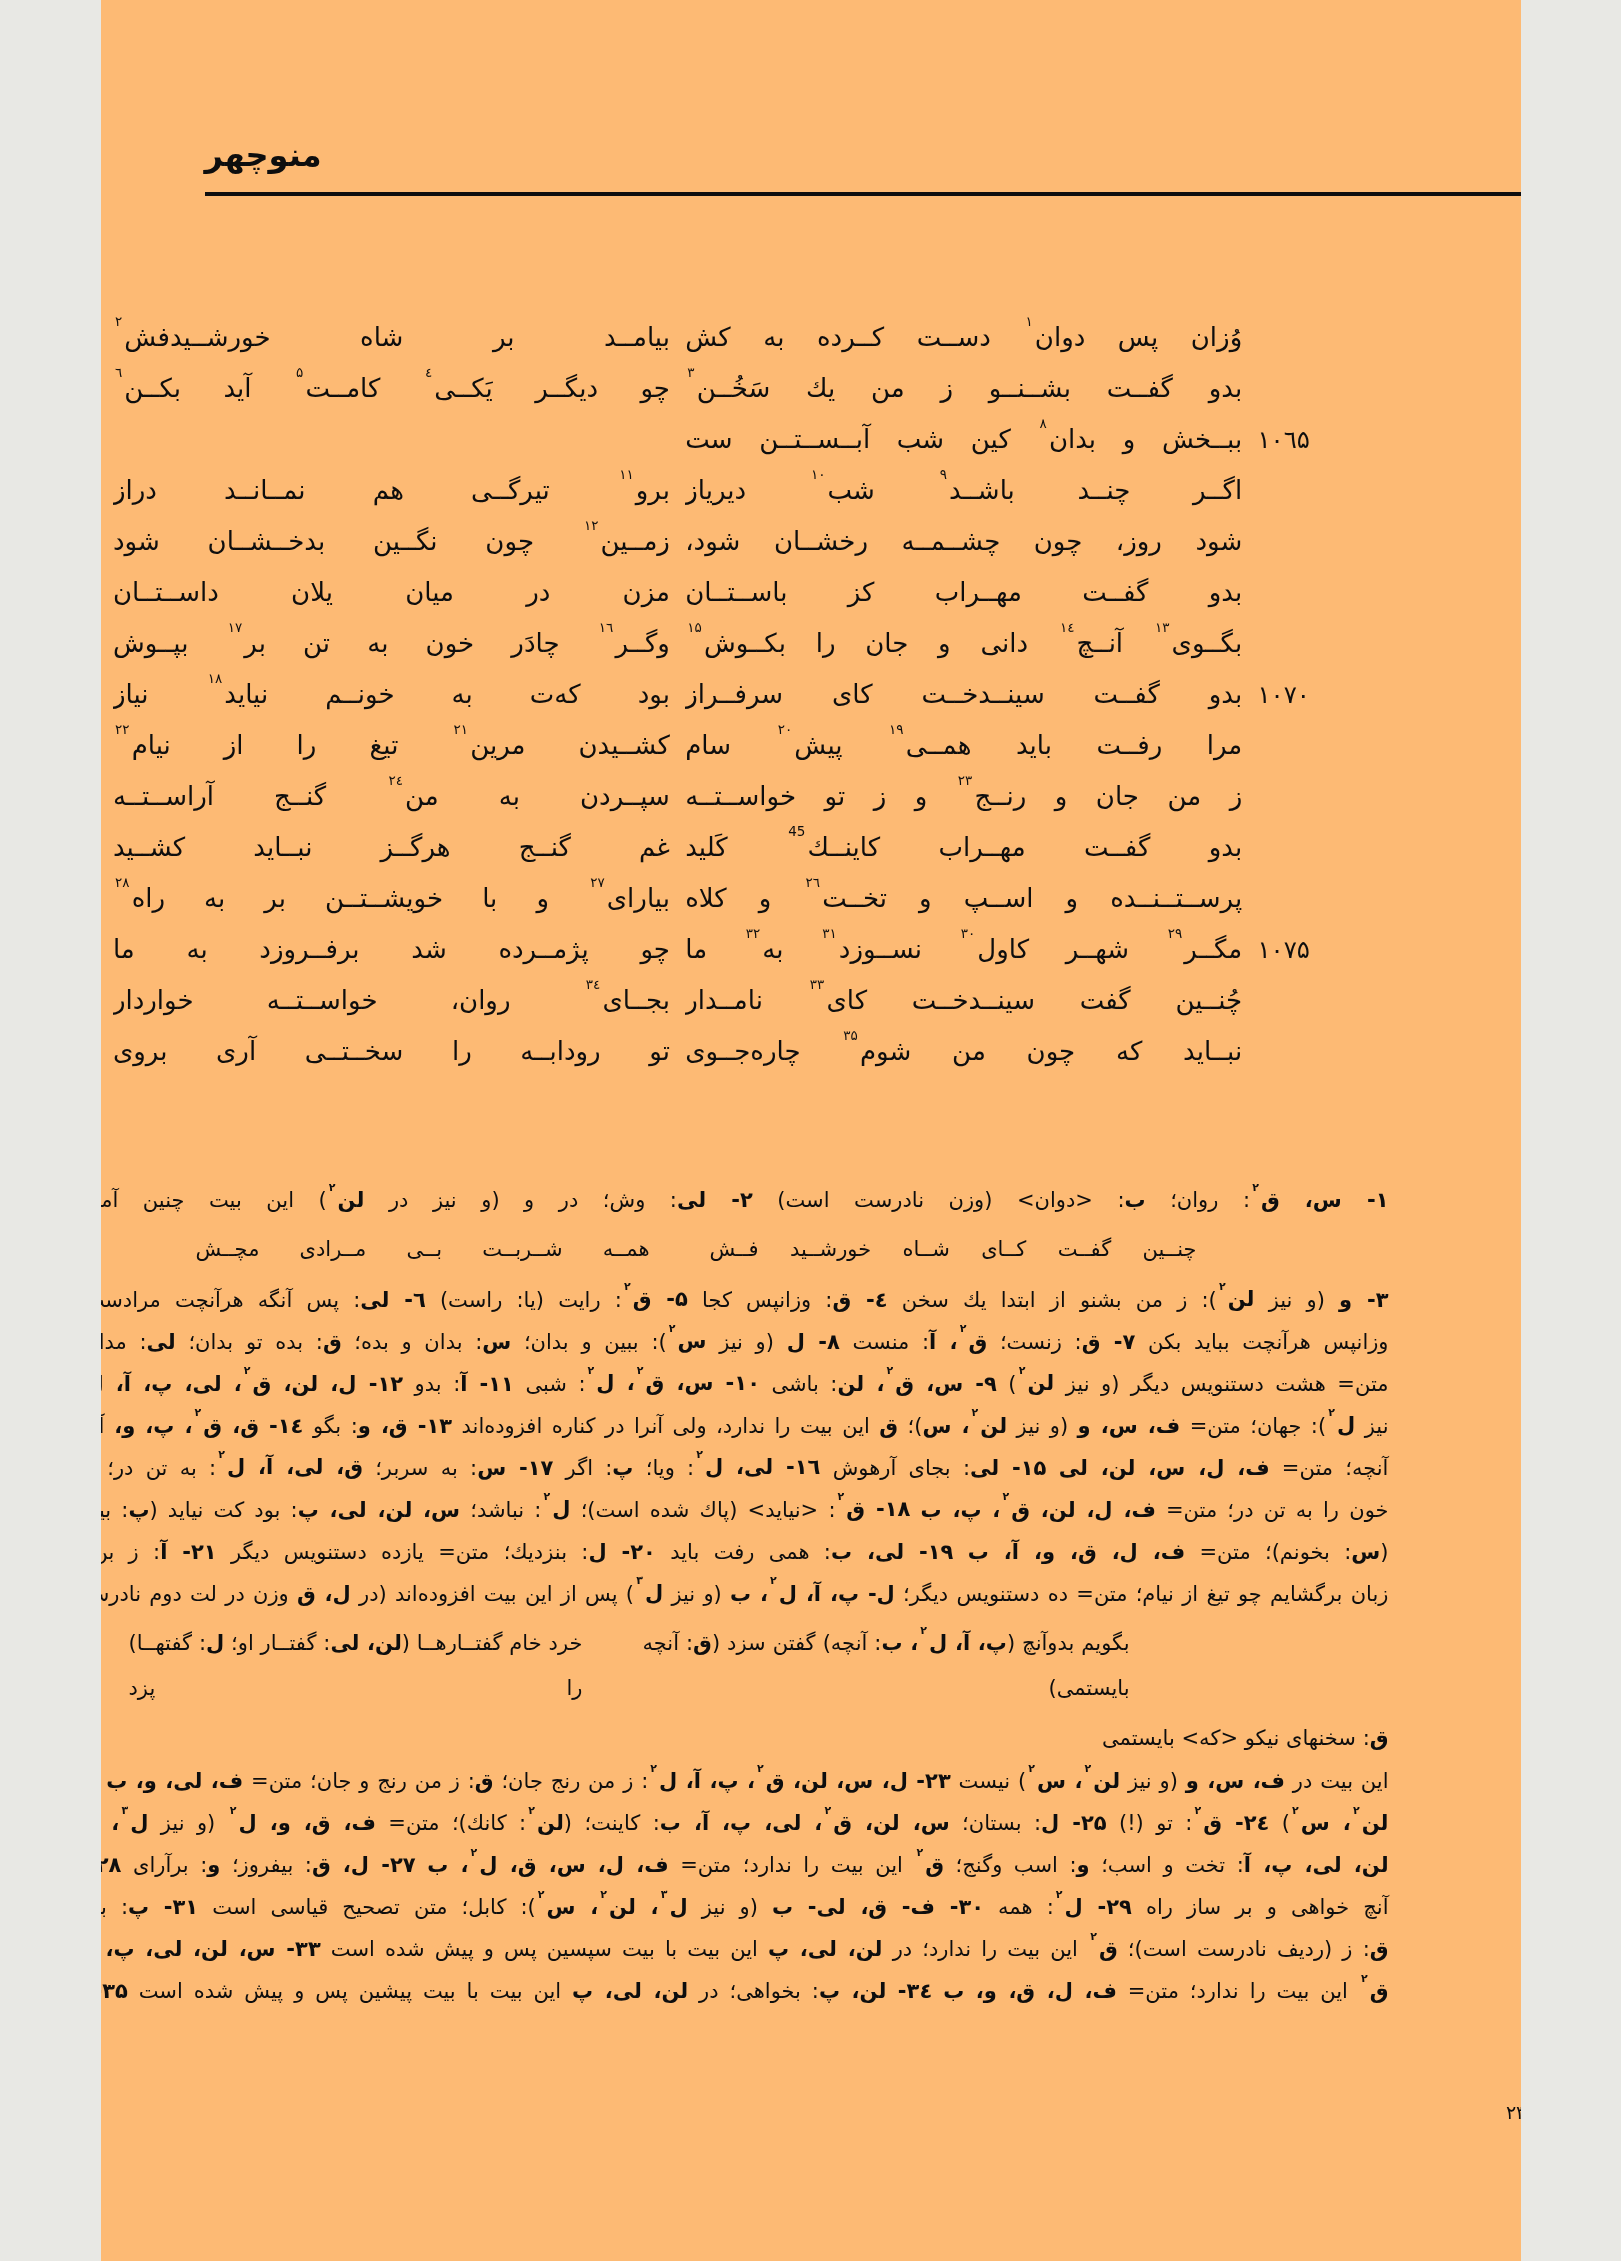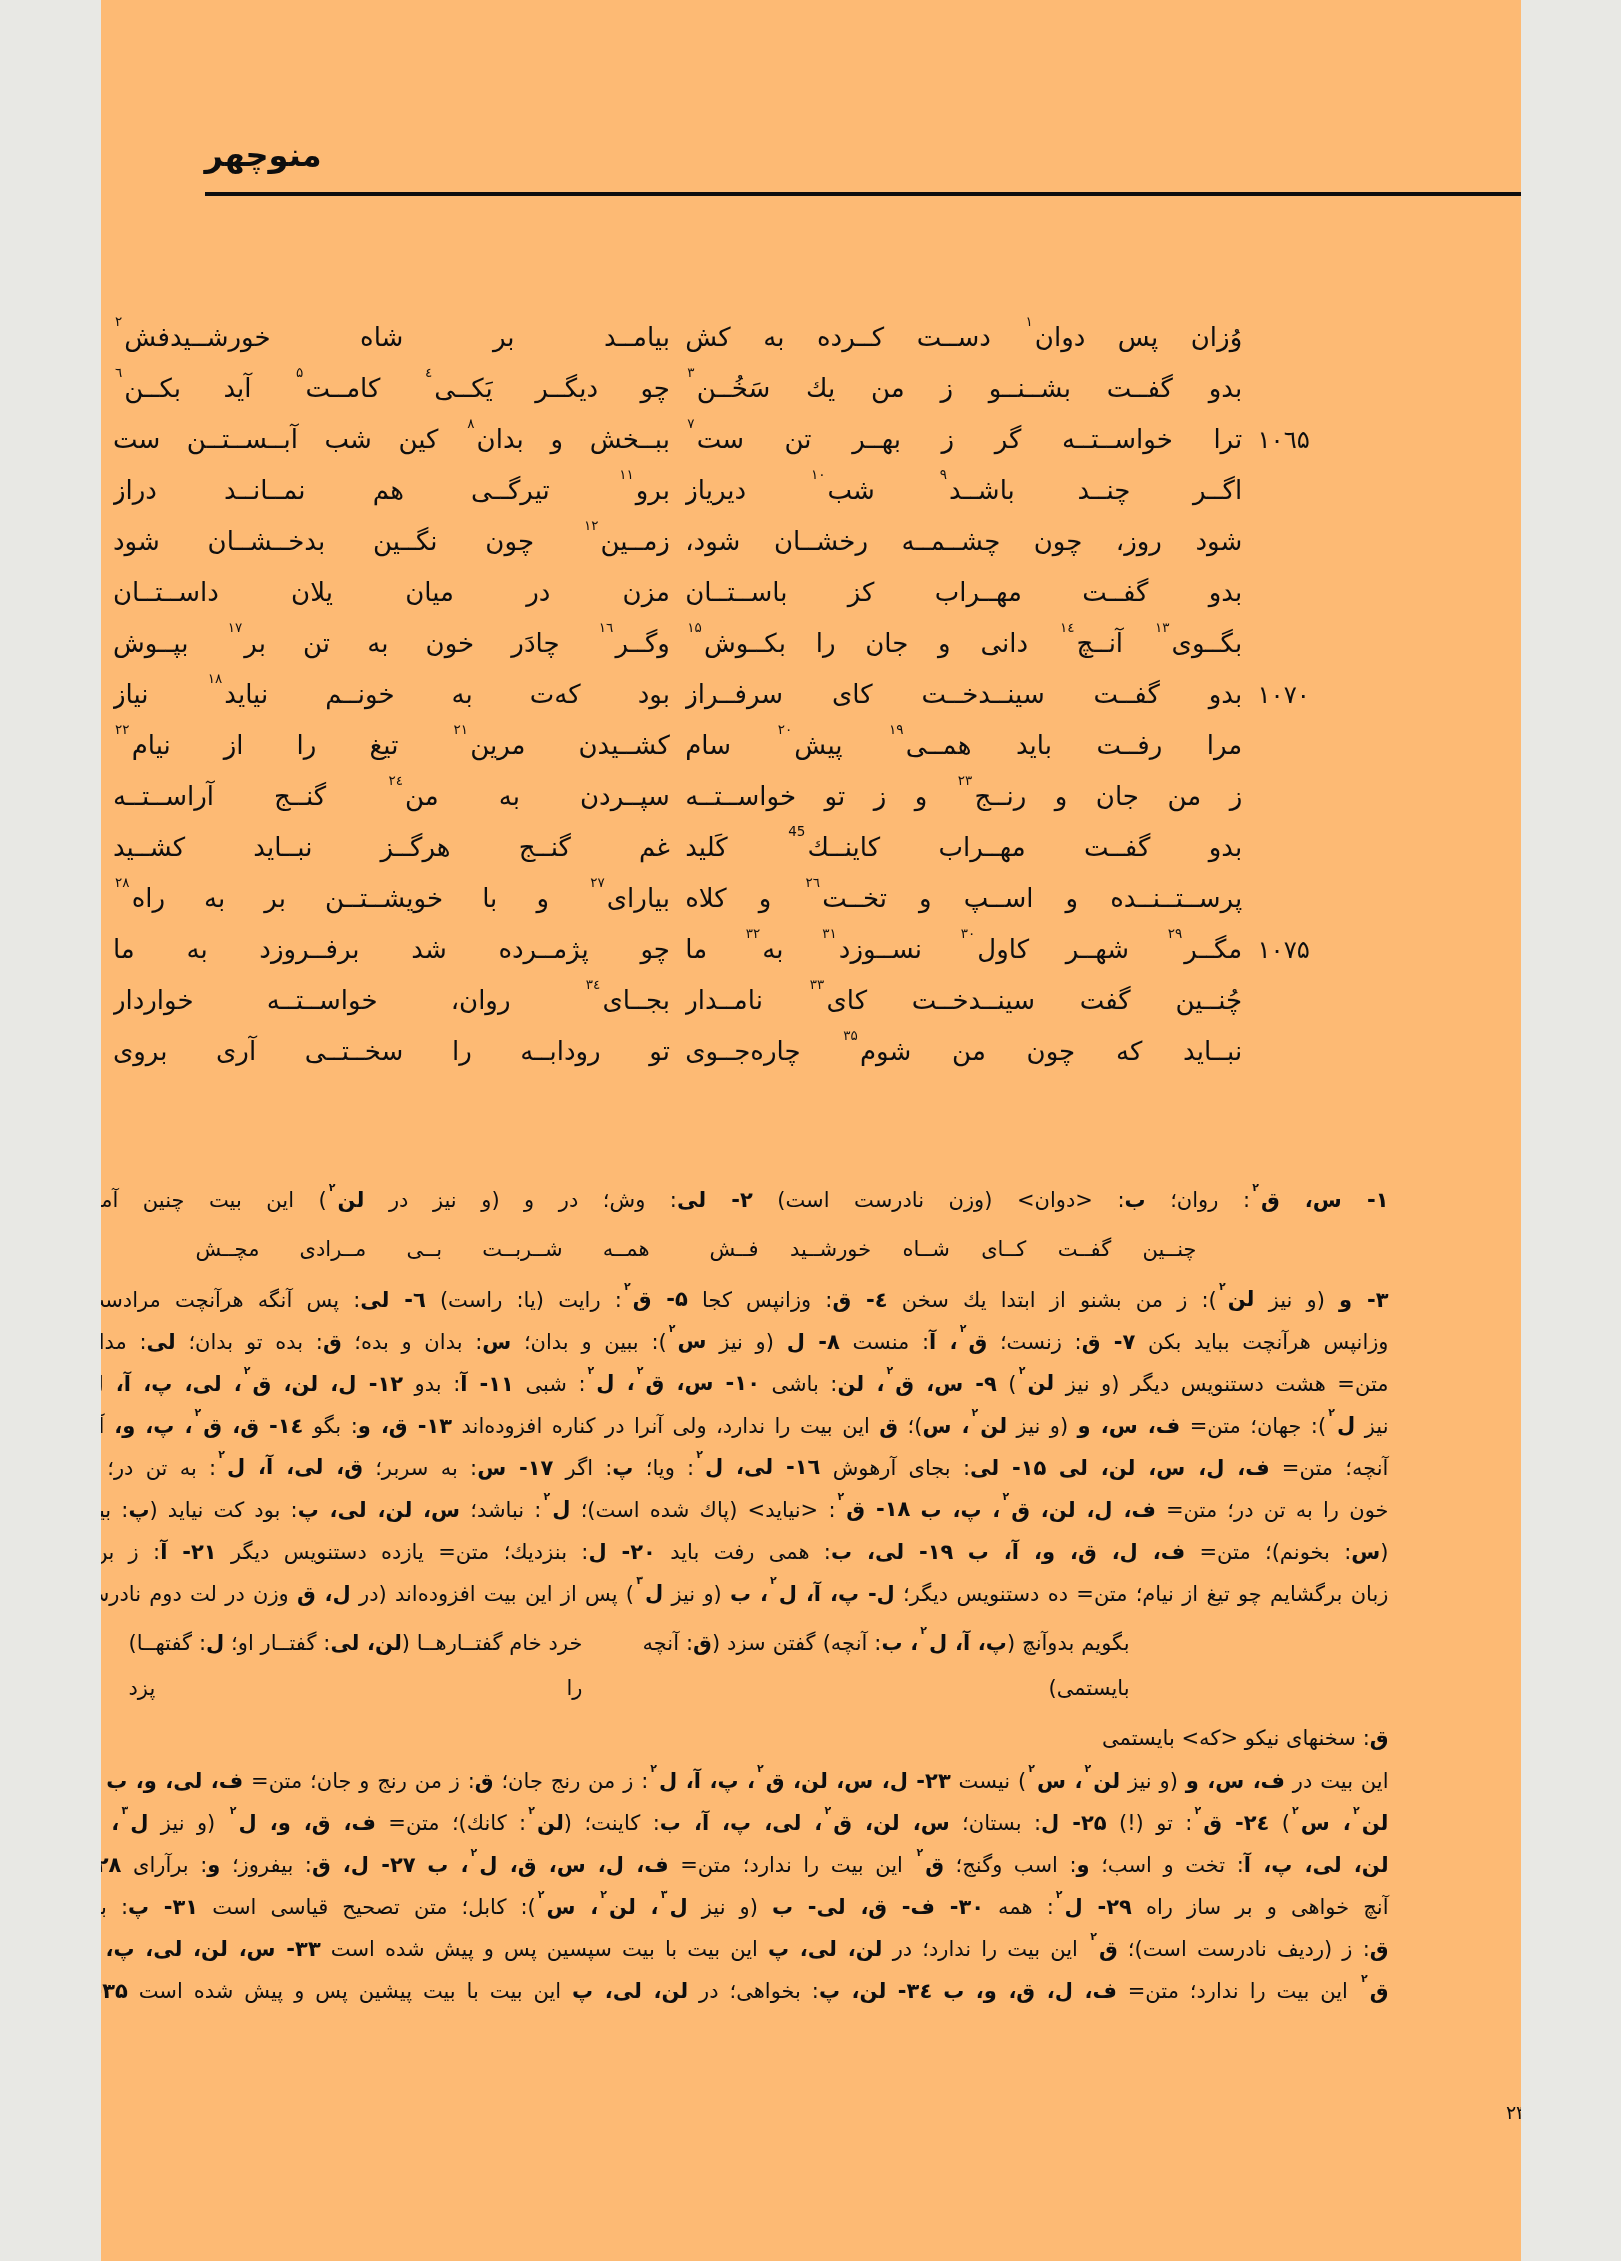--- a/index.html
+++ b/index.html
@@ -77,21 +77,20 @@
         <span class="hem fn">وُزان پس دوان<sup>١</sup> دســت كــرده به كش</span>
         <span class="hem fn">بيامــد بر شاه خورشــيدفش<sup>٢</sup></span>
       </div>
       <div class="verse-row">
         <span class="vnum"></span>
         <span class="hem fn">بدو گفــت بشــنــو ز من يك سَخُــن<sup>٣</sup></span>
         <span class="hem fn">چو ديگــر يَكــى<sup>٤</sup> كامــت<sup>۵</sup> آيد بكــن<sup>٦</sup></span>
       </div>
       <div class="verse-row">
         <span class="vnum">١٠٦۵</span>
-        <span class="hem fn">ترا خواســتــه گر ز بهــر تن ست<sup>٧</sup></span>
         <span class="hem fn">ببــخش و بدان<sup>٨</sup> كين شب آبــســتــن ست</span>
       </div>
       <div class="verse-row">
         <span class="vnum"></span>
         <span class="hem fn">اگــر چنــد باشــد<sup>٩</sup> شب<sup>١٠</sup> ديرياز</span>
         <span class="hem fn">برو<sup>١١</sup> تيرگــى هم نمــانــد دراز</span>
       </div>
       <div class="verse-row">
         <span class="vnum"></span>
         <span class="hem fn">شود روز، چون چشــمــه رخشــان شود،</span>

